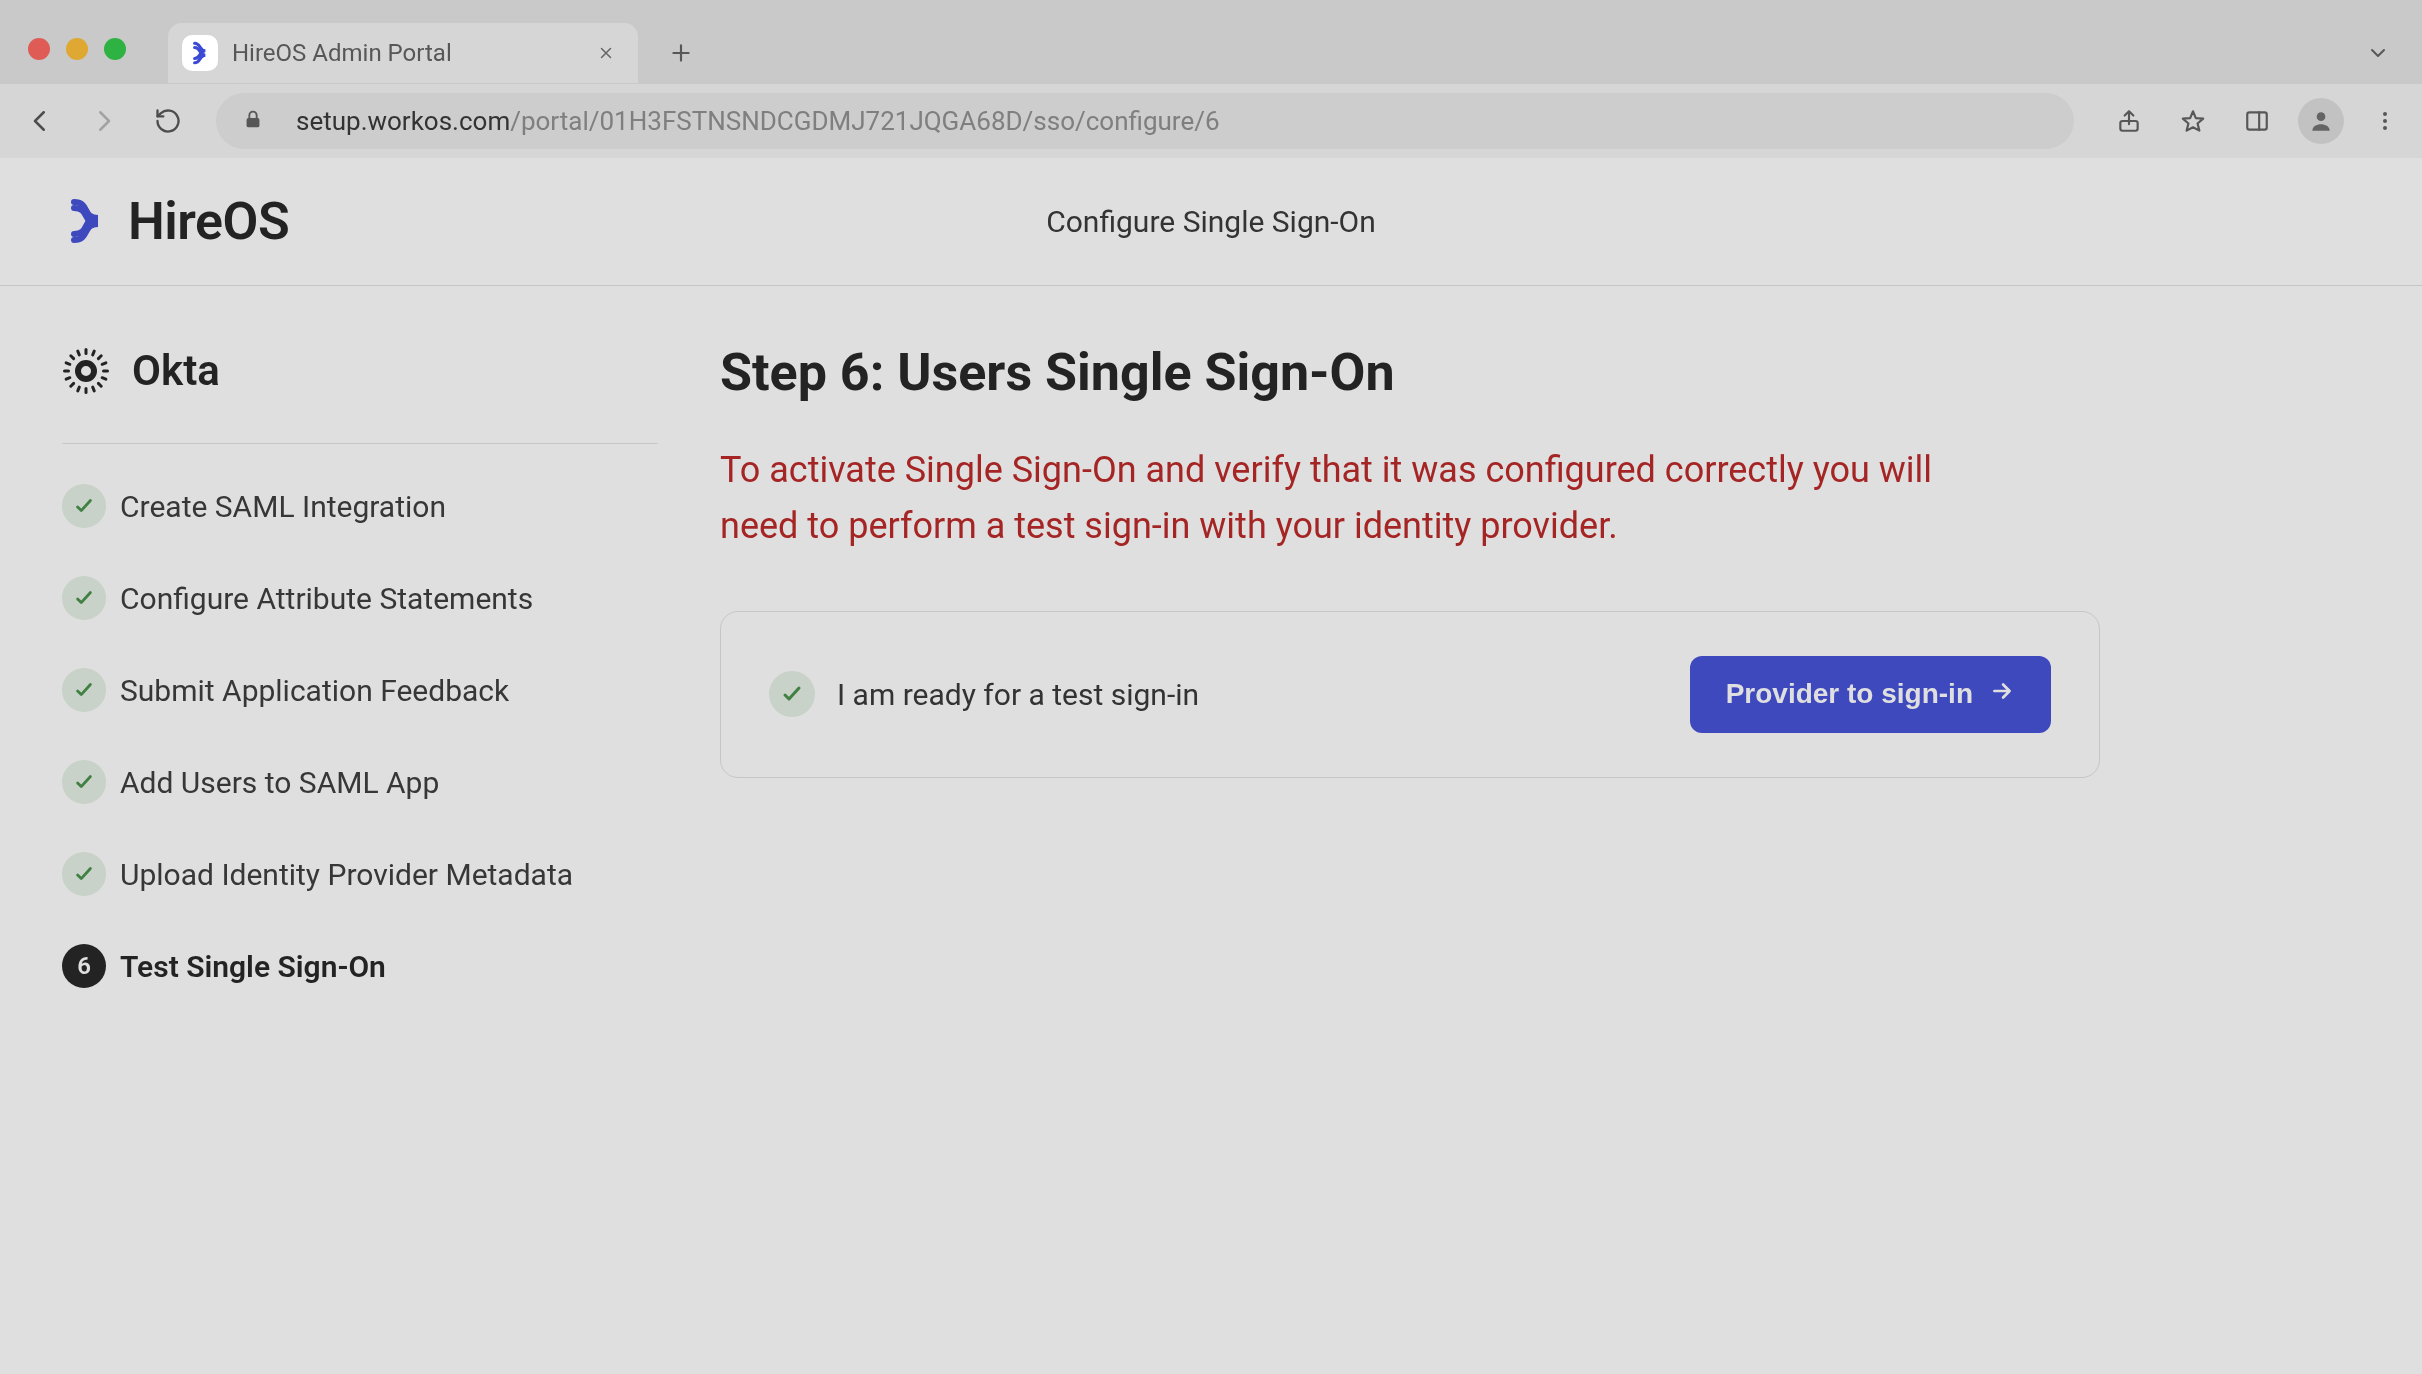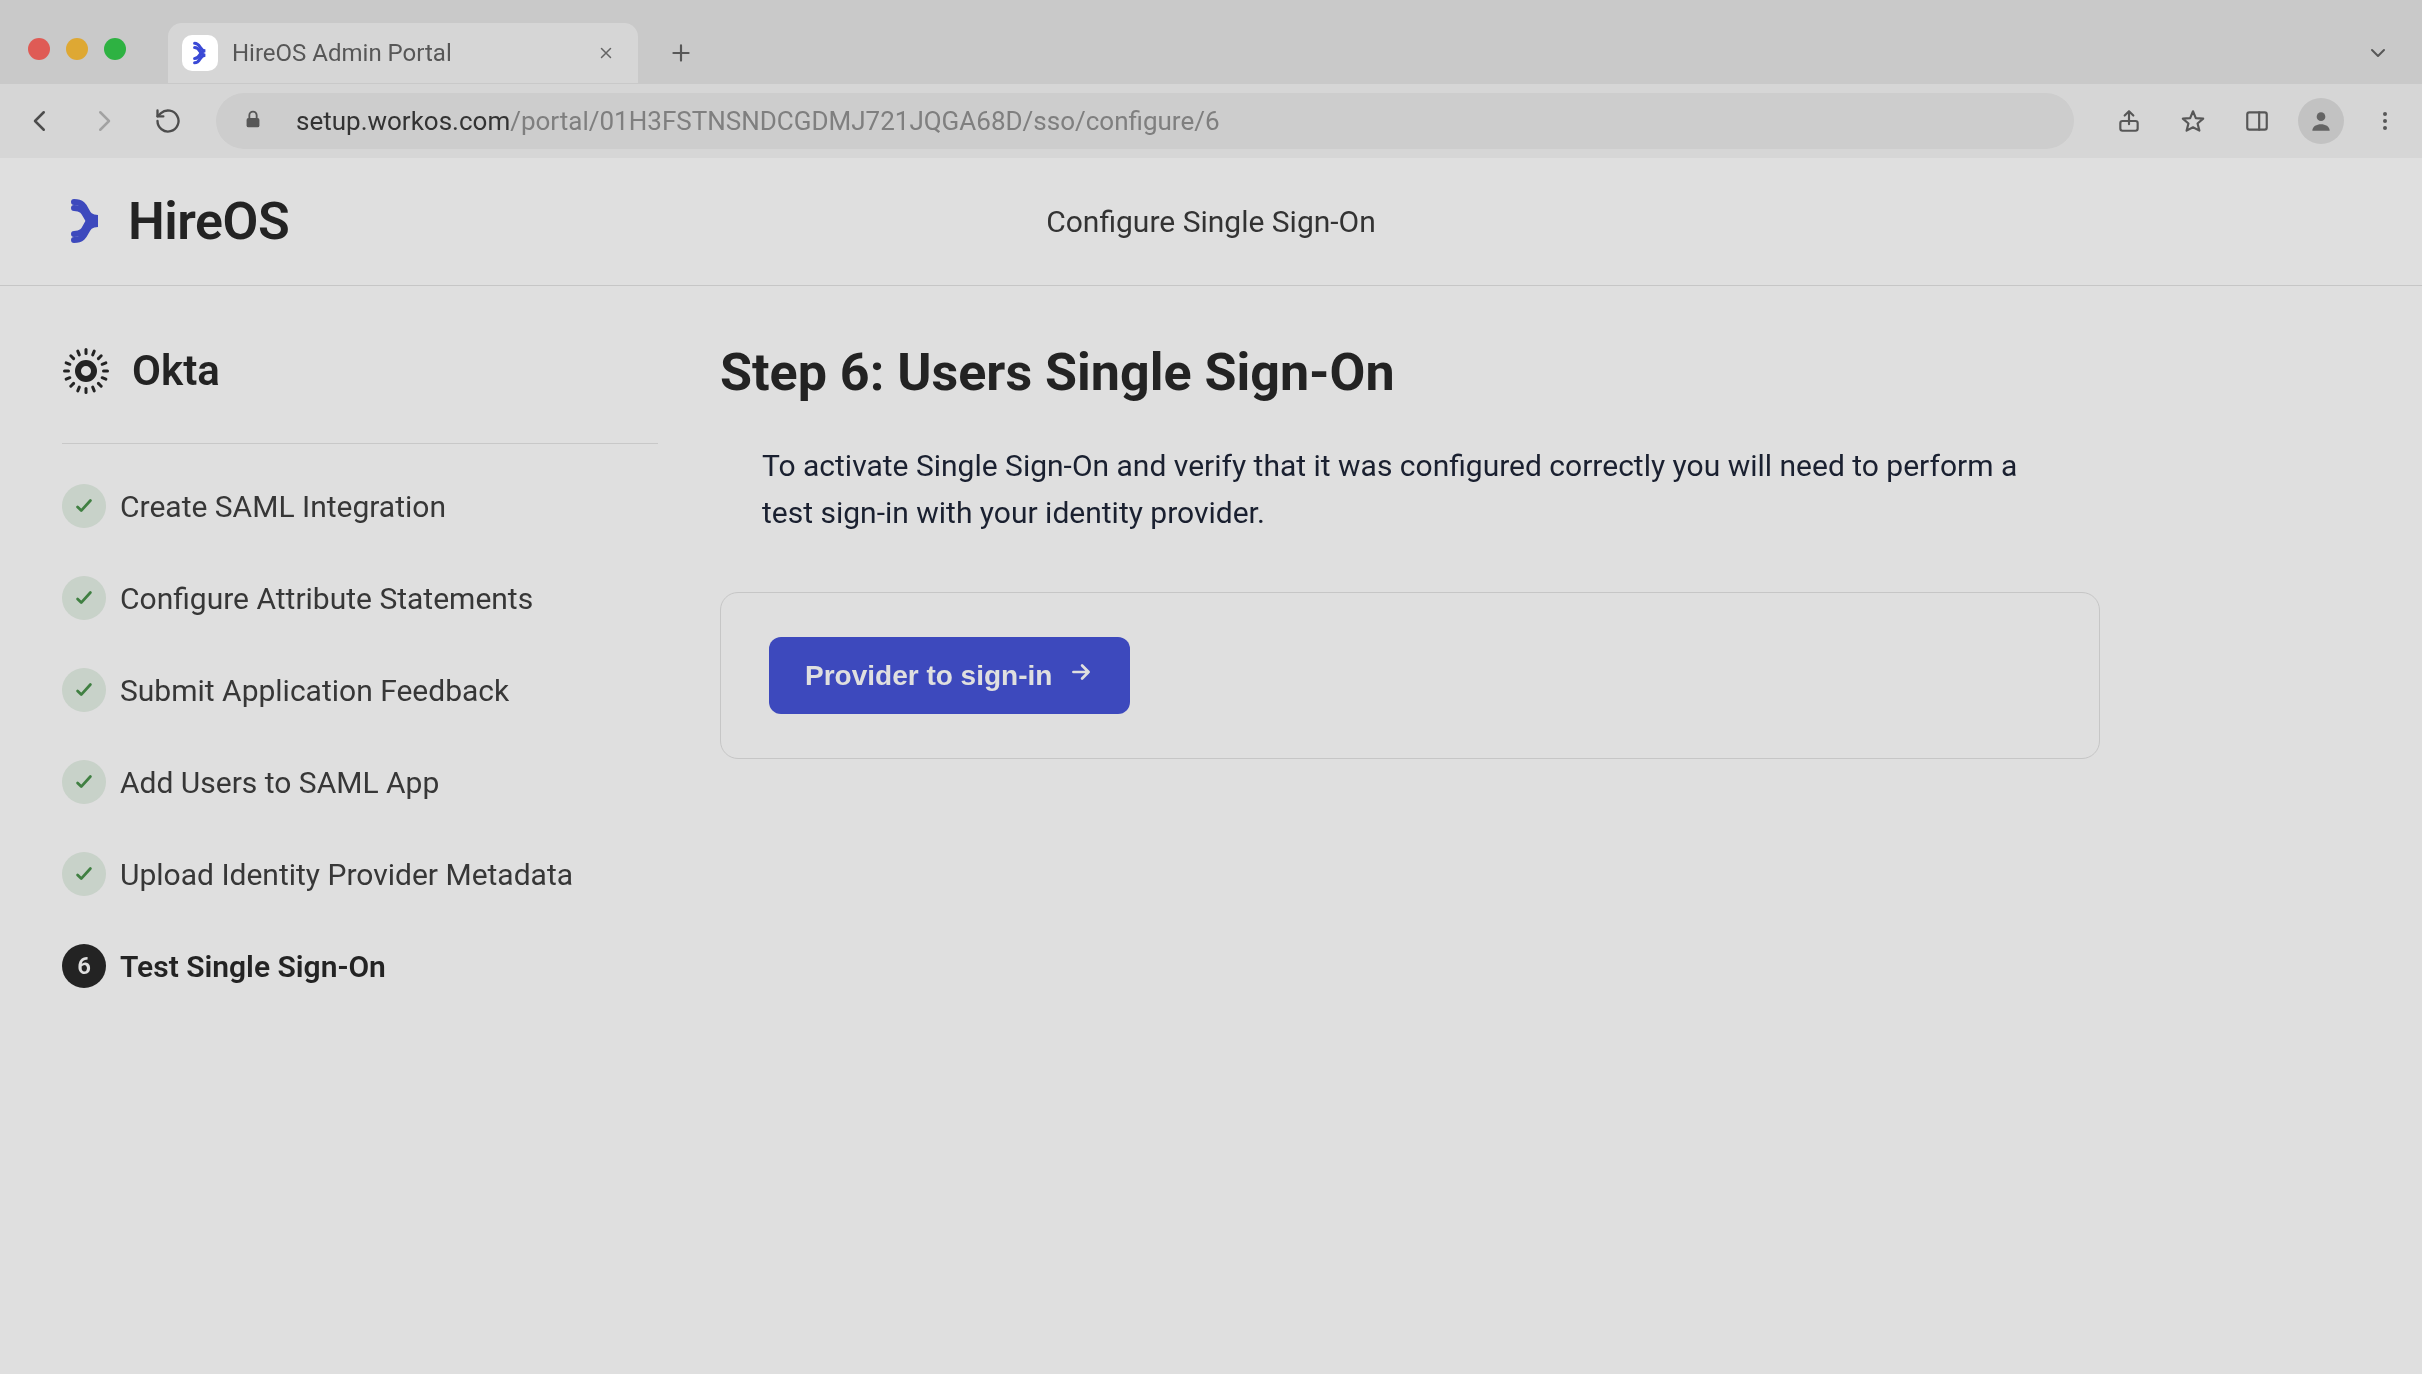--- a/index.html
+++ b/index.html
@@ -230,26 +230,25 @@
     padding: 56px 220px 0 0;
   }
   .main-inner { max-width: 1380px; }
   .step-heading {
     font-size: 52px;
     font-weight: 700;
     color: #1a1a1a;
     margin-bottom: 40px;
   }
   .step-desc {
-    font-size: 30px;
+    font-size: 36px;
     line-height: 1.55;
-    color: #0f172a;
+    color: #b91c1c;
     margin-bottom: 56px;
     max-width: 1280px;
-    margin-left: 42px;
   }
   .ready-card {
     border: 1px solid #e1e1e1;
     border-radius: 18px;
     padding: 44px 48px;
     display:flex;
     align-items:center;
     justify-content:space-between;
   }
   .ready-left {
@@ -477,20 +476,28 @@
       </li>
     </ul>
   </aside>
 
   <main class="main">
     <div class="main-inner">
       <h1 class="step-heading">Step 6: Users Single Sign-On</h1>
       <p class="step-desc">To activate Single Sign-On and verify that it was configured correctly you will need to perform a test sign-in with your identity provider.</p>
 
       <div class="ready-card">
+        <div class="ready-left">
+          <span class="ready-check">
+            <svg width="24" height="24" viewBox="0 0 24 24" class="stroke-ico" style="stroke-width:3">
+                <path d="M5 13l4 4 10-11"></path>
+              </svg>
+          </span>
+          <span class="ready-text">I am ready for a test sign-in</span>
+        </div>
         <button class="cta">
           <span>Provider to sign-in</span>
           <span>
             <svg viewBox="0 0 24 24" class="stroke-ico" style="stroke-width:2.5">
                 <path d="M5 12h14M13 6l6 6-6 6"></path>
               </svg>
           </span>
         </button>
       </div>
     </div>

